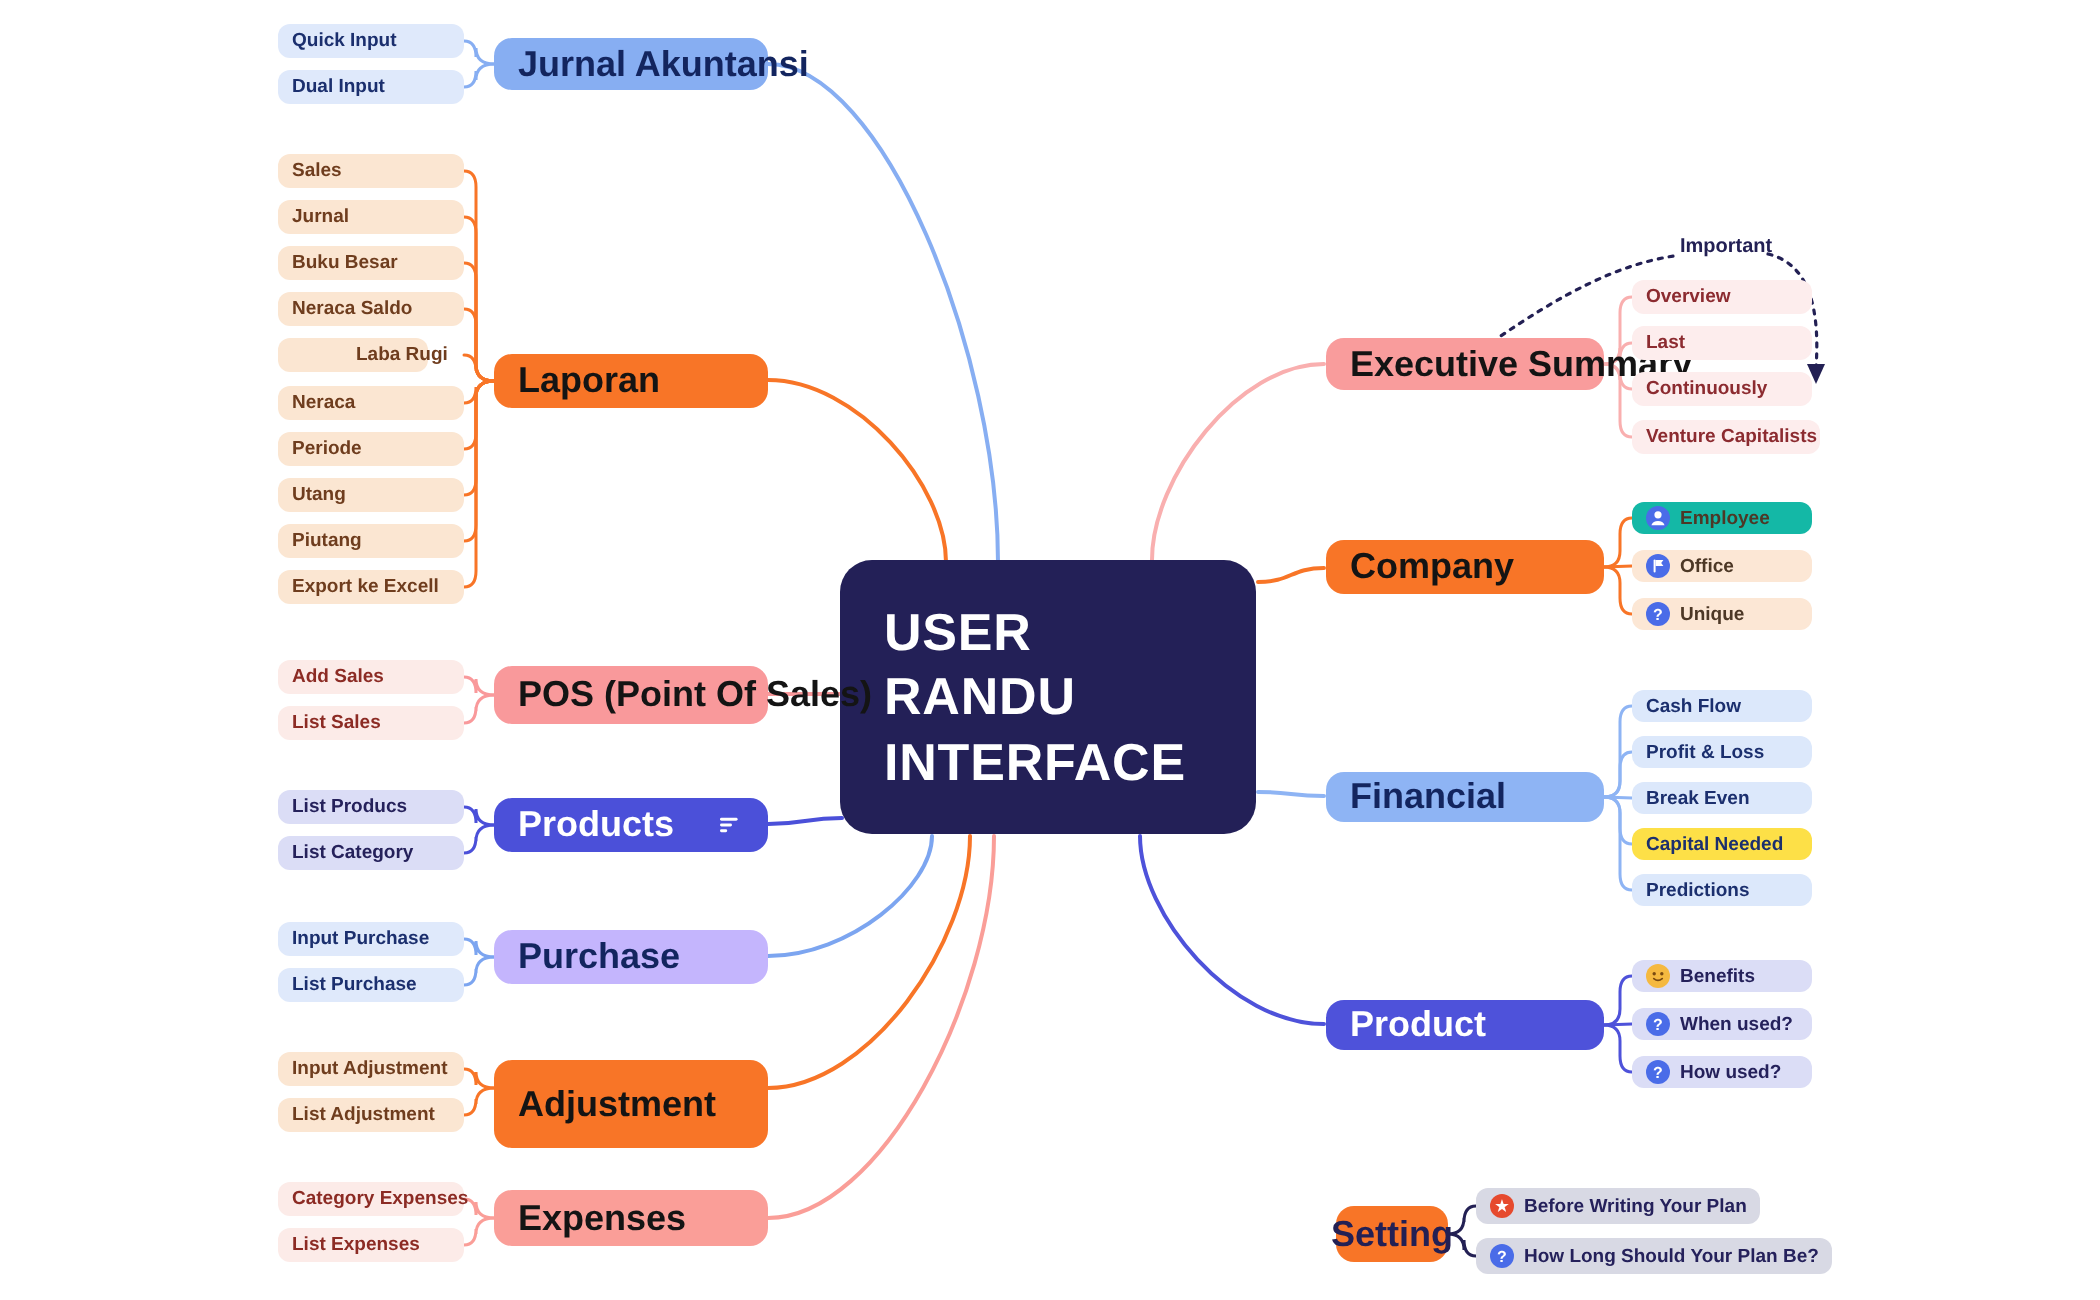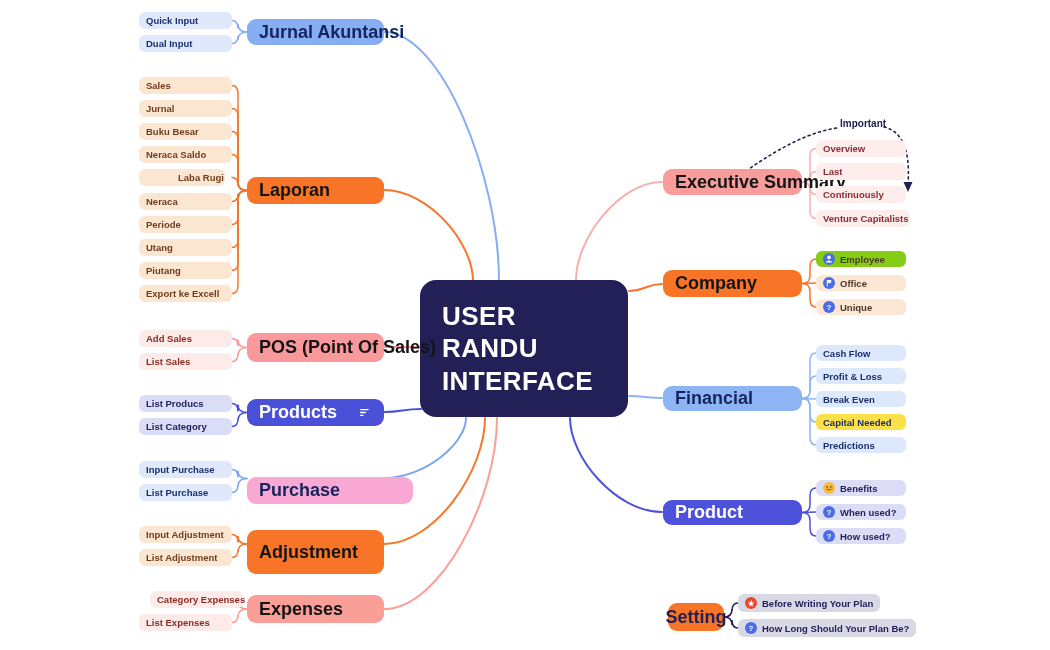--- a/index.html
+++ b/index.html
@@ -105,21 +105,21 @@
     </div>
     <div class="cnode" style="left: 139px; top: 100px; height: 17px; background: rgb(251, 230, 210); color: rgb(111, 61, 30); width: 93px;">
       <span>Jurnal</span>
     </div>
     <div class="cnode" style="left: 139px; top: 123px; height: 17px; background: rgb(251, 230, 210); color: rgb(111, 61, 30); width: 93px;">
       <span>Buku Besar</span>
     </div>
     <div class="cnode" style="left: 139px; top: 146px; height: 17px; background: rgb(251, 230, 210); color: rgb(111, 61, 30); width: 93px;">
       <span>Neraca Saldo</span>
     </div>
-    <div class="cnode" style="left: 139px; top: 169px; height: 17px; background: rgb(251, 230, 210); color: rgb(111, 61, 30); width: 86px; padding-left: 39px;">
+    <div class="cnode" style="left: 139px; top: 169px; height: 17px; background: rgb(251, 230, 210); color: rgb(111, 61, 30); width: 75px; padding-left: 39px;">
       <span>Laba Rugi</span>
     </div>
     <div class="cnode" style="left: 139px; top: 193px; height: 17px; background: rgb(251, 230, 210); color: rgb(111, 61, 30); width: 93px;">
       <span>Neraca</span>
     </div>
     <div class="cnode" style="left: 139px; top: 216px; height: 17px; background: rgb(251, 230, 210); color: rgb(111, 61, 30); width: 93px;">
       <span>Periode</span>
     </div>
     <div class="cnode" style="left: 139px; top: 239px; height: 17px; background: rgb(251, 230, 210); color: rgb(111, 61, 30); width: 93px;">
       <span>Utang</span>
@@ -148,42 +148,42 @@
           <rect x="0" y="8.2" width="4.5" height="1.8" rx="0.9" fill="#fff"></rect>
         </svg>
       </span>
     </div>
     <div class="cnode" style="left: 139px; top: 395px; height: 17px; background: rgb(219, 221, 246); color: rgb(37, 33, 91); width: 93px;">
       <span>List Producs</span>
     </div>
     <div class="cnode" style="left: 139px; top: 418px; height: 17px; background: rgb(219, 221, 246); color: rgb(37, 33, 91); width: 93px;">
       <span>List Category</span>
     </div>
-    <div class="bnode" style="left: 247px; top: 465px; width: 166px; height: 27px; background: #f9a8d4; color: rgb(19, 37, 95); margin-top: 12px;">
+    <div class="bnode" style="left: 247px; top: 465px; width: 137px; height: 27px; background: #c4b5fd; color: rgb(19, 37, 95);">
       <span>Purchase</span>
     </div>
     <div class="cnode" style="left: 139px; top: 461px; height: 17px; background: rgb(223, 233, 251); color: rgb(27, 47, 110); width: 93px;">
       <span>Input Purchase</span>
     </div>
     <div class="cnode" style="left: 139px; top: 484px; height: 17px; background: rgb(223, 233, 251); color: rgb(27, 47, 110); width: 93px;">
       <span>List Purchase</span>
     </div>
     <div class="bnode" style="left: 247px; top: 530px; width: 137px; height: 44px; background: rgb(248, 117, 39); color: rgb(20, 20, 20);">
       <span>Adjustment</span>
     </div>
     <div class="cnode" style="left: 139px; top: 526px; height: 17px; background: rgb(251, 230, 210); color: rgb(111, 61, 30); width: 93px;">
       <span>Input Adjustment</span>
     </div>
     <div class="cnode" style="left: 139px; top: 549px; height: 17px; background: rgb(251, 230, 210); color: rgb(111, 61, 30); width: 93px;">
       <span>List Adjustment</span>
     </div>
     <div class="bnode" style="left: 247px; top: 595px; width: 137px; height: 28px; background: rgb(250, 158, 152); color: rgb(20, 20, 20);">
       <span>Expenses</span>
     </div>
-    <div class="cnode" style="left: 150px; top: 591px; height: 17px; background: rgb(252, 235, 232); color: rgb(140, 43, 36); width: 93px;">
+    <div class="cnode" style="left: 139px; top: 591px; height: 17px; background: rgb(252, 235, 232); color: rgb(140, 43, 36); width: 93px;">
       <span>Category Expenses</span>
     </div>
     <div class="cnode" style="left: 139px; top: 614px; height: 17px; background: rgb(252, 235, 232); color: rgb(140, 43, 36); width: 93px;">
       <span>List Expenses</span>
     </div>
     <div class="bnode" style="left: 663px; top: 169px; width: 139px; height: 26px; background: rgb(249, 156, 156); color: rgb(20, 20, 20);">
       <span>Executive Summary</span>
     </div>
     <div class="cnode" style="left: 816px; top: 140px; height: 17px; background: rgb(253, 237, 237); color: rgb(140, 43, 48); width: 90px;">
       <span>Overview</span>
@@ -193,21 +193,21 @@
     </div>
     <div class="cnode" style="left: 816px; top: 186px; height: 17px; background: rgb(253, 237, 237); color: rgb(140, 43, 48); width: 90px;">
       <span>Continuously</span>
     </div>
     <div class="cnode" style="left: 816px; top: 210px; height: 17px; background: rgb(253, 237, 237); color: rgb(140, 43, 48); width: 94px;">
       <span>Venture Capitalists</span>
     </div>
     <div class="bnode" style="left: 663px; top: 270px; width: 139px; height: 27px; background: rgb(248, 117, 39); color: rgb(20, 20, 20);">
       <span>Company</span>
     </div>
-    <div class="cnode" style="left: 816px; top: 251px; height: 16px; background: #84cc16; color: rgb(77, 56, 38); width: 90px;">
+    <div class="cnode" style="left: 816px; top: 251px; height: 16px; background: #14b8a6; color: rgb(77, 56, 38); width: 90px;">
       <span class="icon">
         <svg viewBox="0 0 12 12">
           <circle cx="6" cy="6" r="6" fill="#4A6CE8"></circle>
           <circle cx="6" cy="4.4" r="1.8" fill="#fff"></circle>
           <path d="M2.7 9.6a3.5 3.1 0 0 1 6.6 0z" fill="#fff"></path>
         </svg>
       </span>
       <span>Employee</span>
     </div>
     <div class="cnode" style="left: 816px; top: 275px; height: 16px; background: rgb(252, 231, 213); color: rgb(77, 56, 38); width: 90px;">

